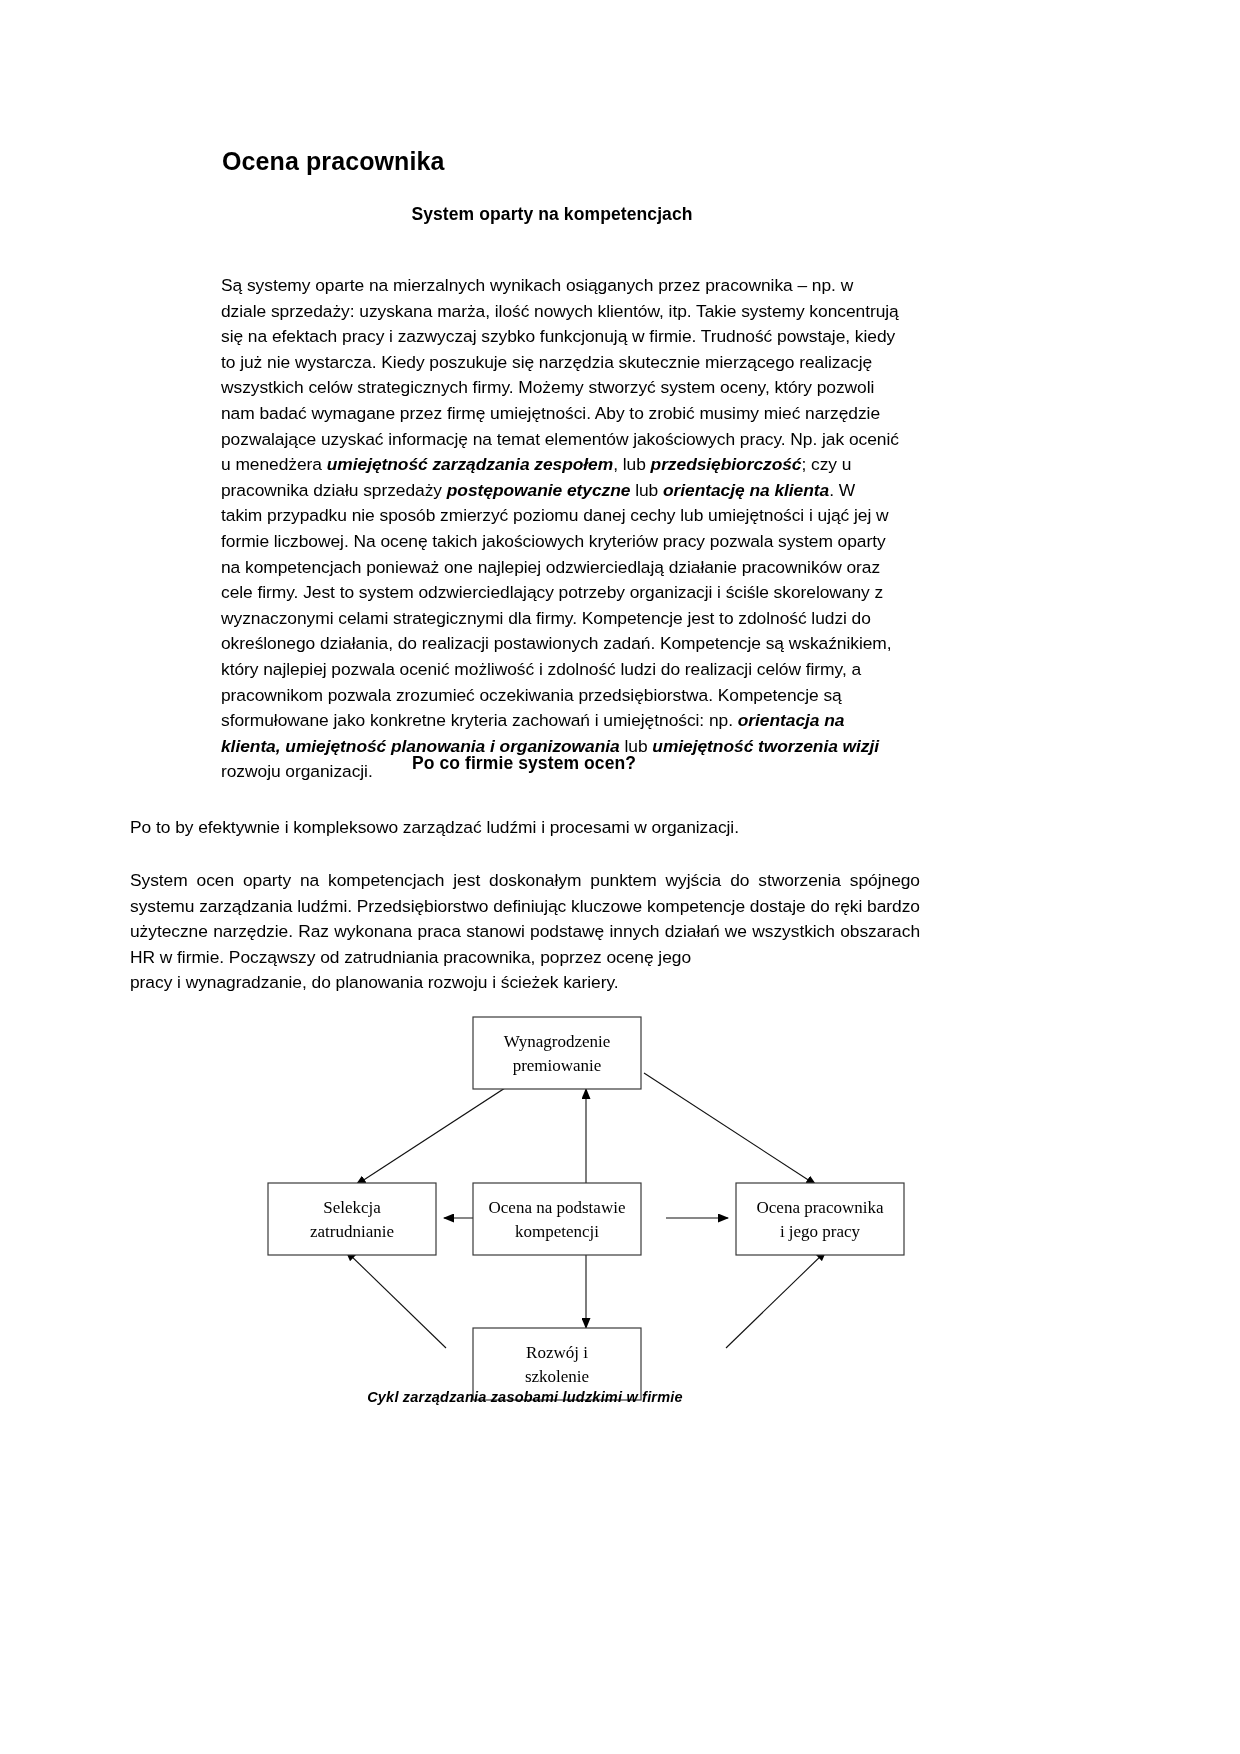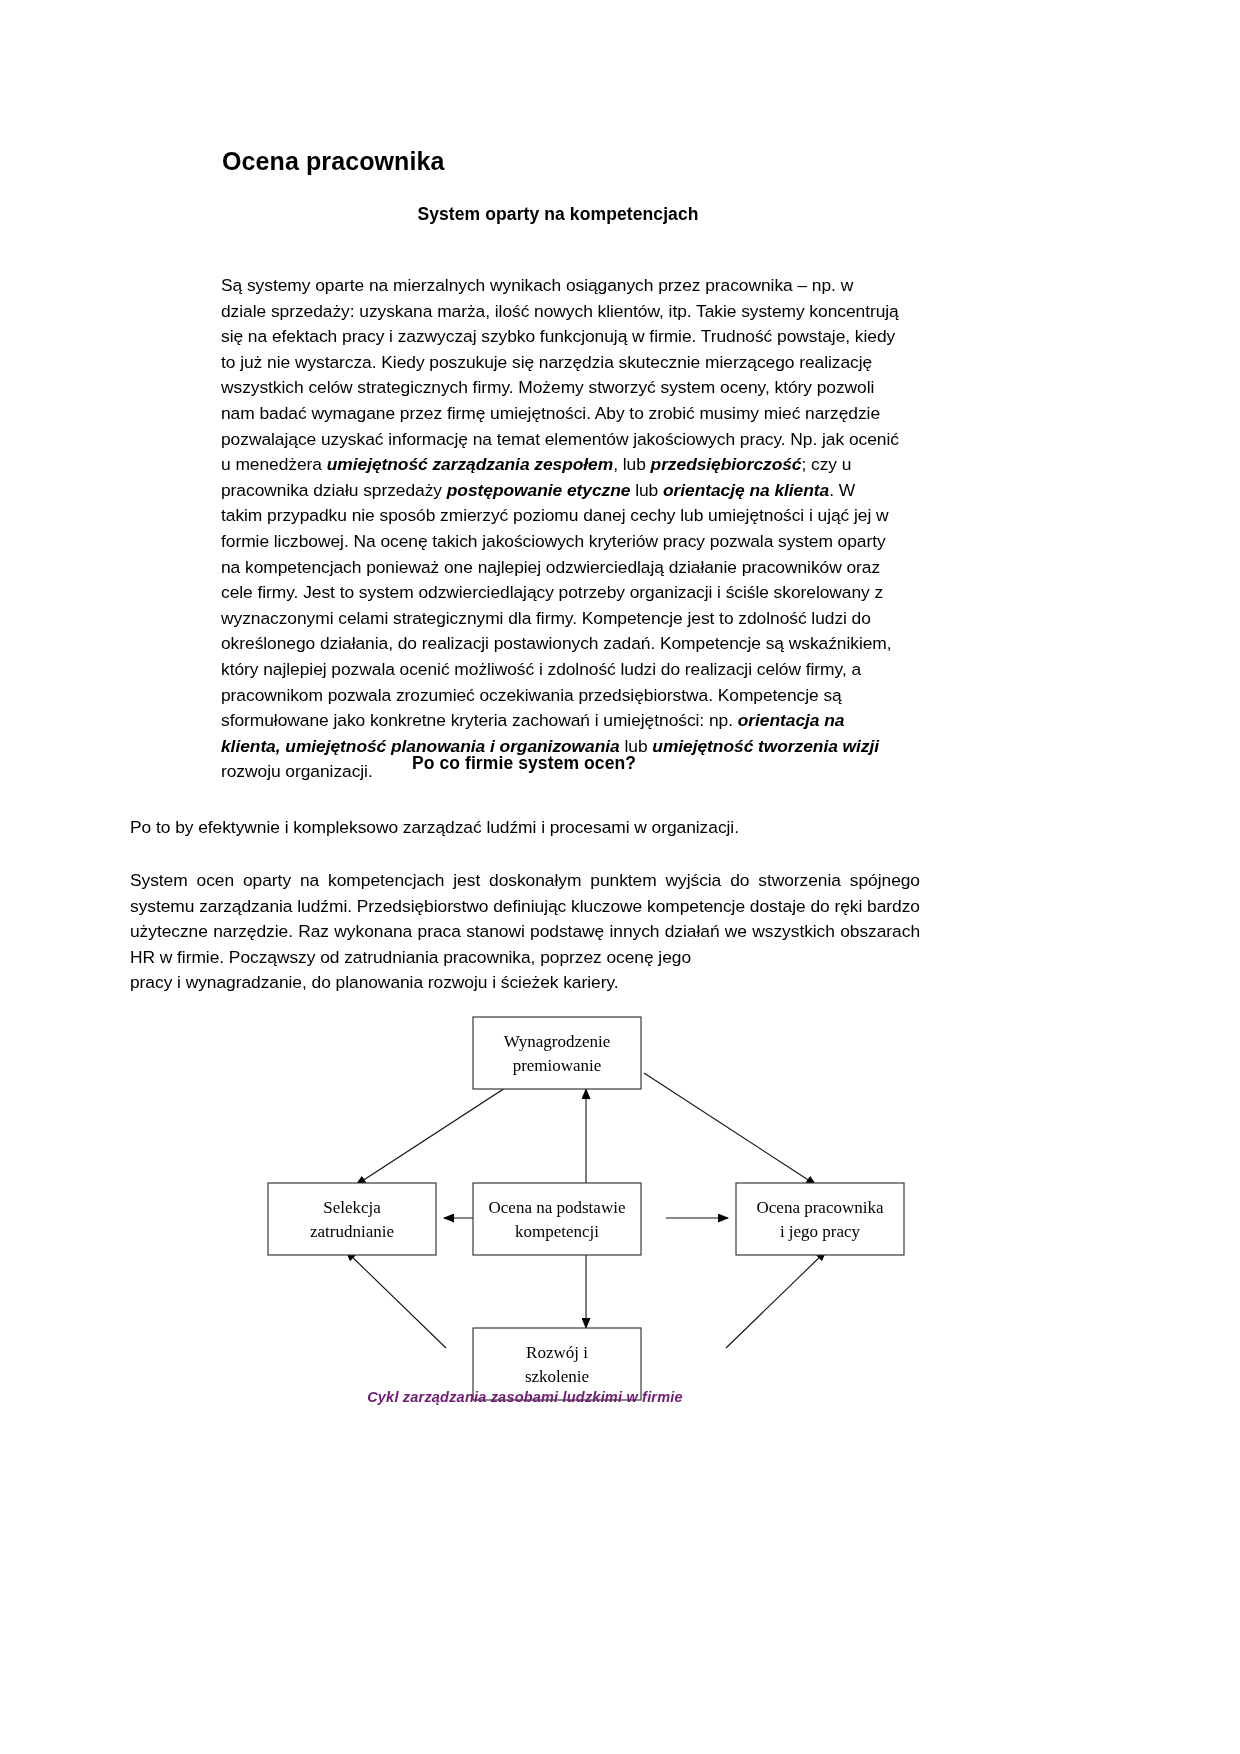--- a/index.html
+++ b/index.html
@@ -35,21 +35,21 @@
 
   
   .section-heading {
     position: absolute;
     font-size: 17.5px;
     font-weight: bold;
     text-align: center;
     letter-spacing: 0.1px;
   }
   #heading-1 {
-    left: 222px;
+    left: 216px;
     top: 204px;
     width: 672px;
   }
   #heading-2 {
     left: 130px;
     top: 753px;
     width: 788px;
   }
 
   
@@ -103,21 +103,21 @@
     font-size: 17px;
     fill: #000;
   }
 
   .diagram-caption {
     position: absolute;
     left: 130px;
     top: 1389px;
     width: 790px;
     text-align: center;
-    color: #701a75;
+    color: #000000;
     font-size: 14.5px;
     font-weight: bold;
     font-style: italic;
     letter-spacing: 0.2px;
   }
 </style>
 </head>
 <body>
 
 <div class="page">

